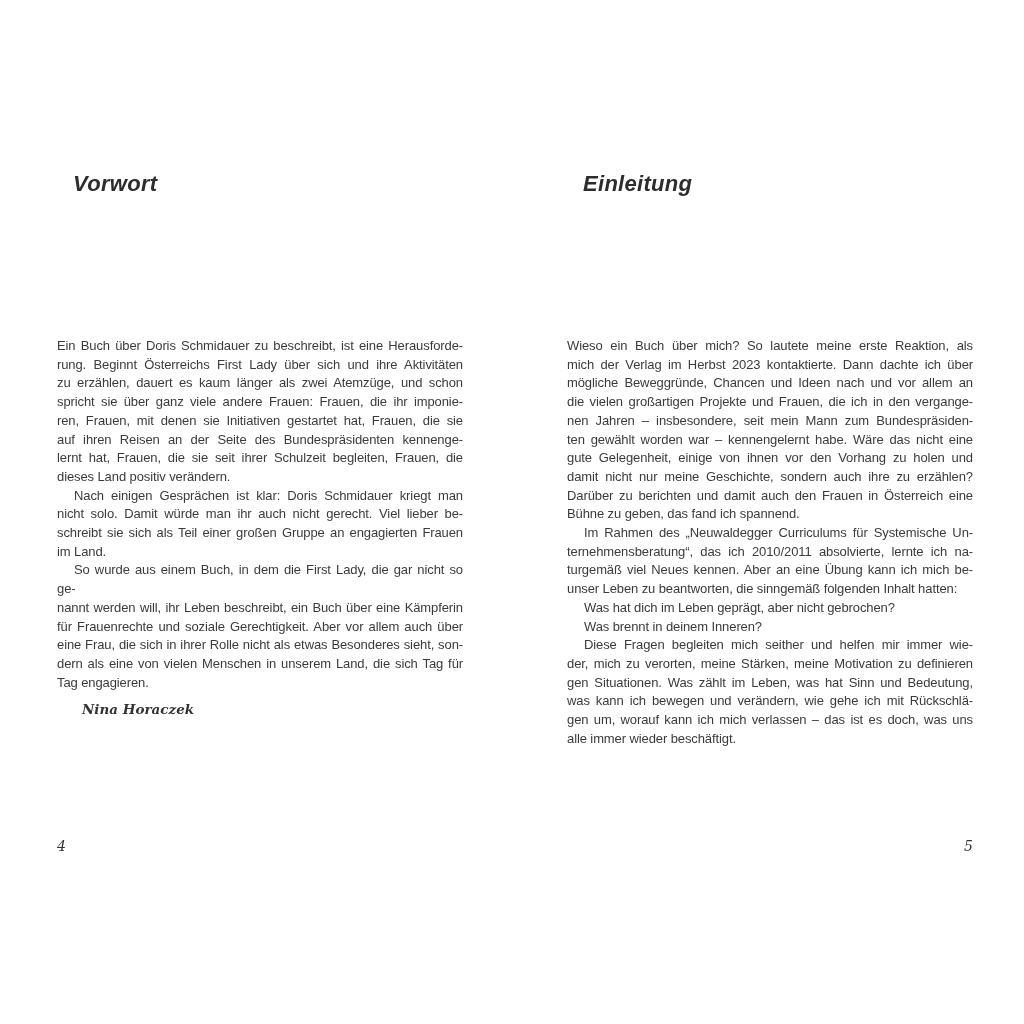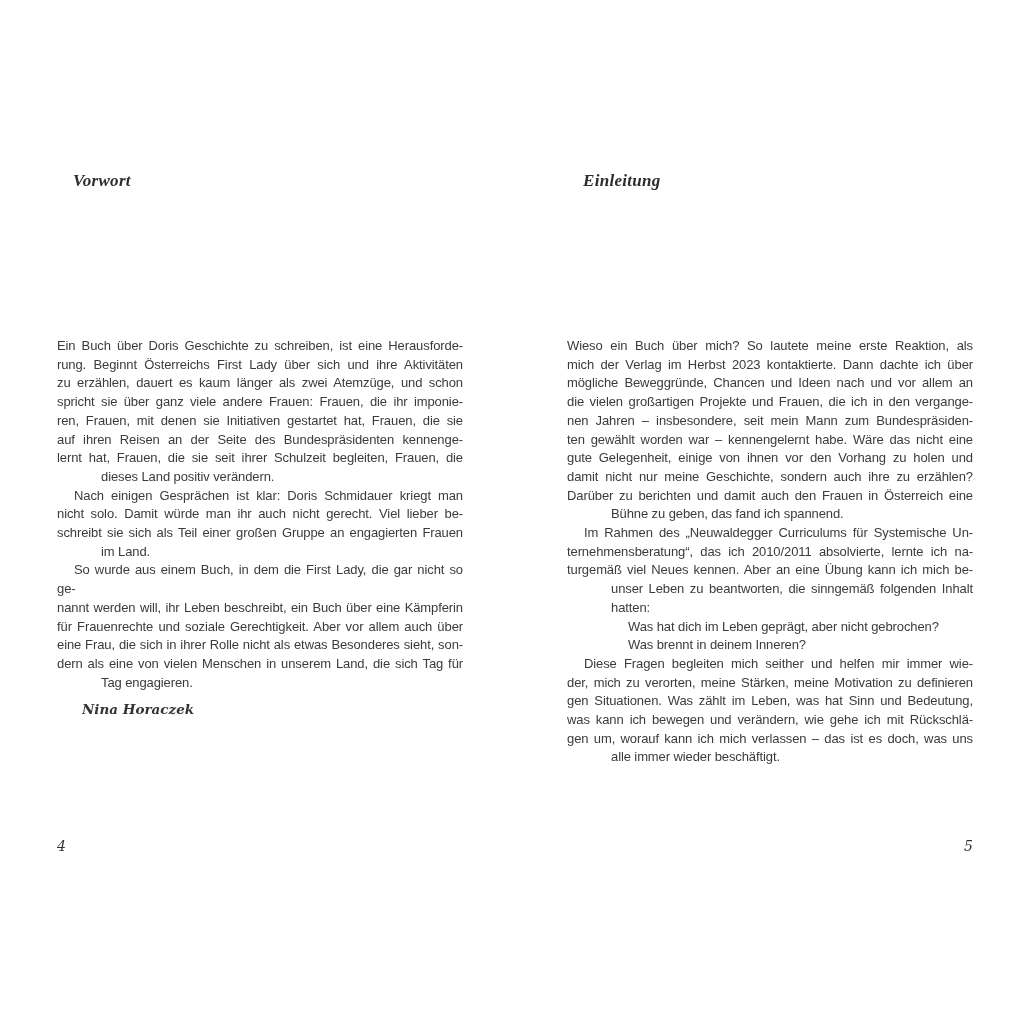--- a/index.html
+++ b/index.html
@@ -20,24 +20,24 @@
     top: 0;
     width: 512px;
     height: 1024px;
   }
   #left-page  { left: 0; }
   #right-page { left: 512px; }
 
   .chapter-heading {
     position: absolute;
     top: 171px;
-    font-family: Liberation Serif, serif;
+    font-family: Liberation Sans, sans-serif;
     font-style: italic;
     font-weight: 600;
-    font-size: 17px;
+    font-size: 22px;
     letter-spacing: 0.3px;
     color: #2d2d2d;
   }
   #left-heading  { left: 73px;  }
   #right-heading { left: 583px; }
 
   .text-col {
     position: absolute;
     top: 337px;
     width: 406px;
@@ -48,21 +48,20 @@
   }
   #left-col  { left: 57px;  }
   #right-col { left: 567px; }
 
   .jline {
     text-align: justify;
     text-align-last: justify;
   }
   .jline.last {
     text-align-last: left;
-    margin-left: 44px;
   }
   .jline.indent {
     text-indent: 17px;
   }
 
   .signature {
     position: absolute;
     left: 82px;
     top: 701px;
     font-family: "DejaVu Serif", serif;
@@ -90,21 +89,21 @@
 
   <div class="page" id="left-page"></div>
   <div class="page" id="right-page"></div>
 
   <div class="chapter-heading" id="left-heading">Vorwort</div>
 
   <div class="chapter-heading" id="right-heading">Einleitung</div>
 
   <div class="text-col" id="left-col">
       <div>
-        <div class="jline">Ein Buch über Doris Geschichte zu schreiben, ist eine Herausforde-</div>
+        <div class="jline">Ein Buch über Doris Schmidauer zu beschreibt, ist eine Herausforde-</div>
         <div class="jline">rung. Beginnt Österreichs First Lady über sich und ihre Aktivitäten</div>
         <div class="jline">zu erzählen, dauert es kaum länger als zwei Atemzüge, und schon</div>
         <div class="jline">spricht sie über ganz viele andere Frauen: Frauen, die ihr imponie-</div>
         <div class="jline">ren, Frauen, mit denen sie Initiativen gestartet hat, Frauen, die sie</div>
         <div class="jline">auf ihren Reisen an der Seite des Bundespräsidenten kennenge-</div>
         <div class="jline">lernt hat, Frauen, die sie seit ihrer Schulzeit begleiten, Frauen, die</div>
         <div class="jline last">dieses Land positiv verändern.</div>
       </div>
       <div>
         <div class="jline indent">Nach einigen Gesprächen ist klar: Doris Schmidauer kriegt man</div>

